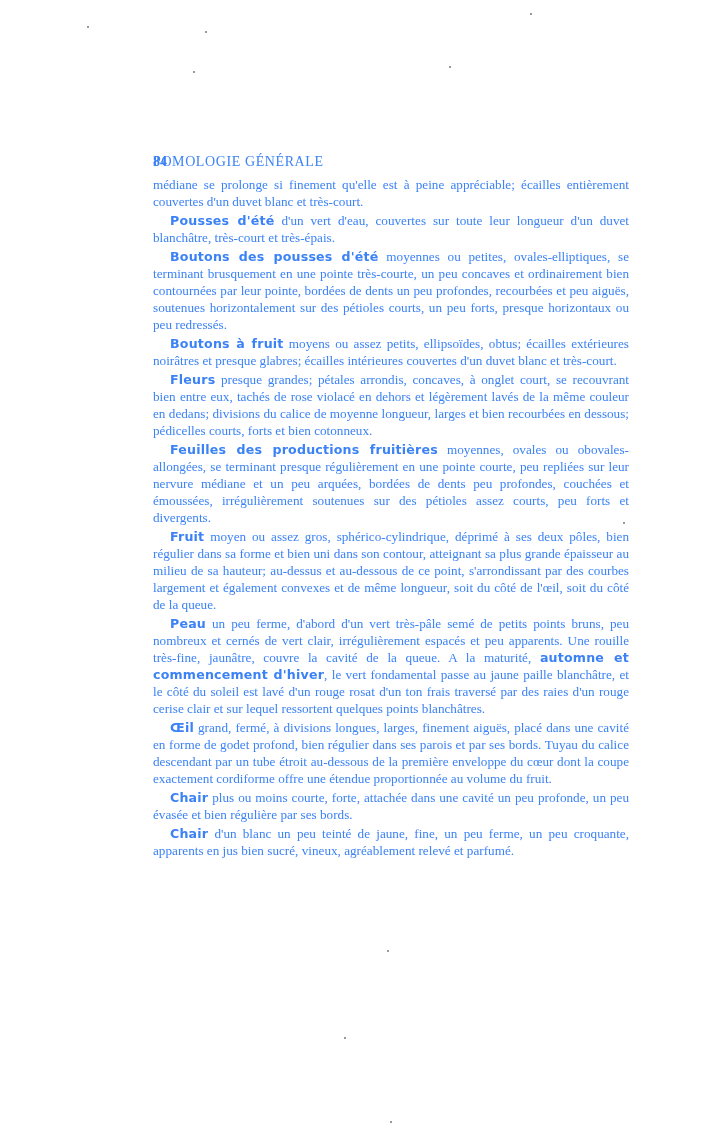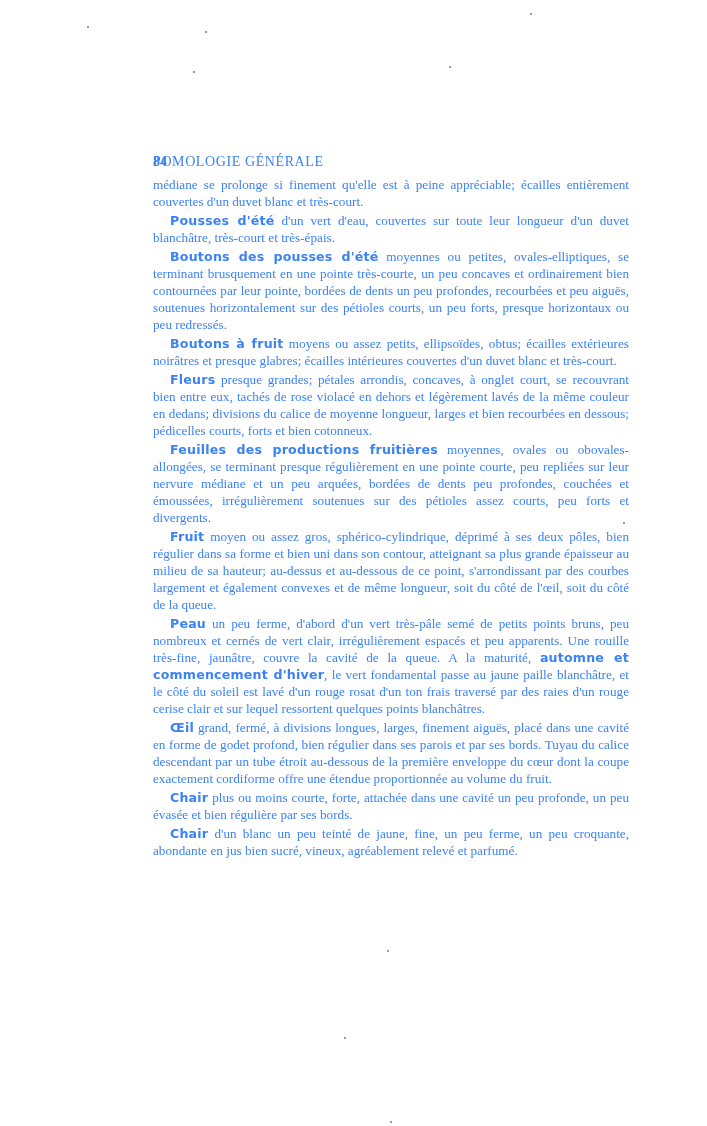--- a/index.html
+++ b/index.html
@@ -59,16 +59,16 @@
     <p class="para indent">
       <span class="term">Peau</span><span> un peu ferme, d'abord d'un vert très-pâle semé de petits points bruns, peu nombreux et cernés de vert clair, irrégulièrement espacés et peu apparents. Une rouille très-fine, jaunâtre, couvre la cavité de la queue. A la maturité, </span><span class="term">automne et commencement d'hiver</span><span>, le vert fondamental passe au jaune paille blanchâtre, et le côté du soleil est lavé d'un rouge rosat d'un ton frais traversé par des raies d'un rouge cerise clair et sur lequel ressortent quelques points blanchâtres.</span>
     </p>
     <p class="para indent">
       <span class="term">Œil</span><span> grand, fermé, à divisions longues, larges, finement aiguës, placé dans une cavité en forme de godet profond, bien régulier dans ses parois et par ses bords. Tuyau du calice descendant par un tube étroit au-dessous de la première enveloppe du cœur dont la coupe exactement cordiforme offre une étendue proportionnée au volume du fruit.</span>
     </p>
     <p class="para indent">
       <span class="term">Chair</span><span> plus ou moins courte, forte, attachée dans une cavité un peu profonde, un peu évasée et bien régulière par ses bords.</span>
     </p>
     <p class="para indent">
-      <span class="term">Chair</span><span> d'un blanc un peu teinté de jaune, fine, un peu ferme, un peu croquante, abondante en jus bien sucré, vineux, agréablement relevé et parfumé.</span>
+      <span class="term">Chair</span><span> d'un blanc un peu teinté de jaune, fine, un peu ferme, un peu croquante, apparents en jus bien sucré, vineux, agréablement relevé et parfumé.</span>
     </p>
   </div>
 </div>
 
 </body></html>

